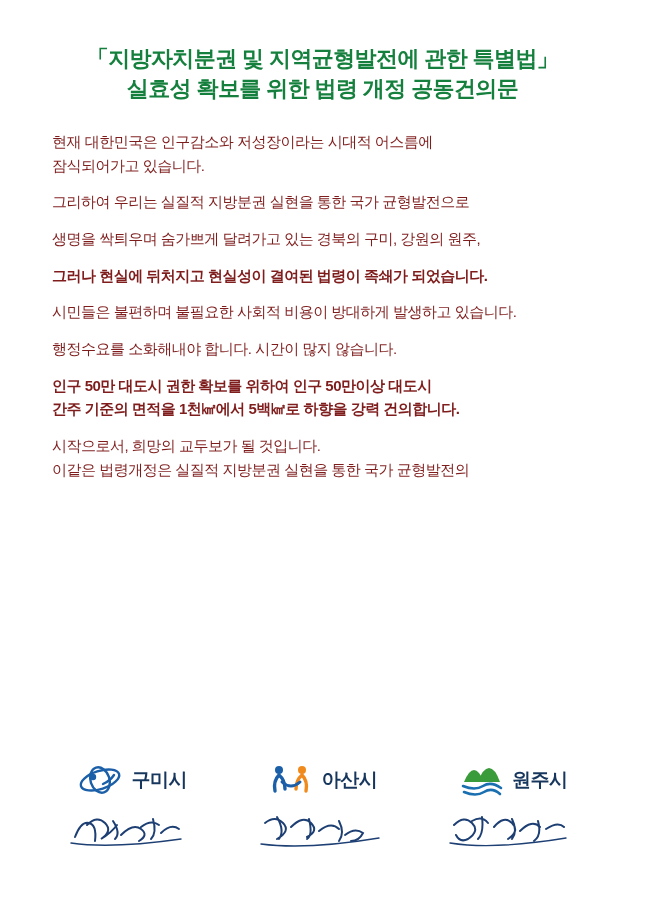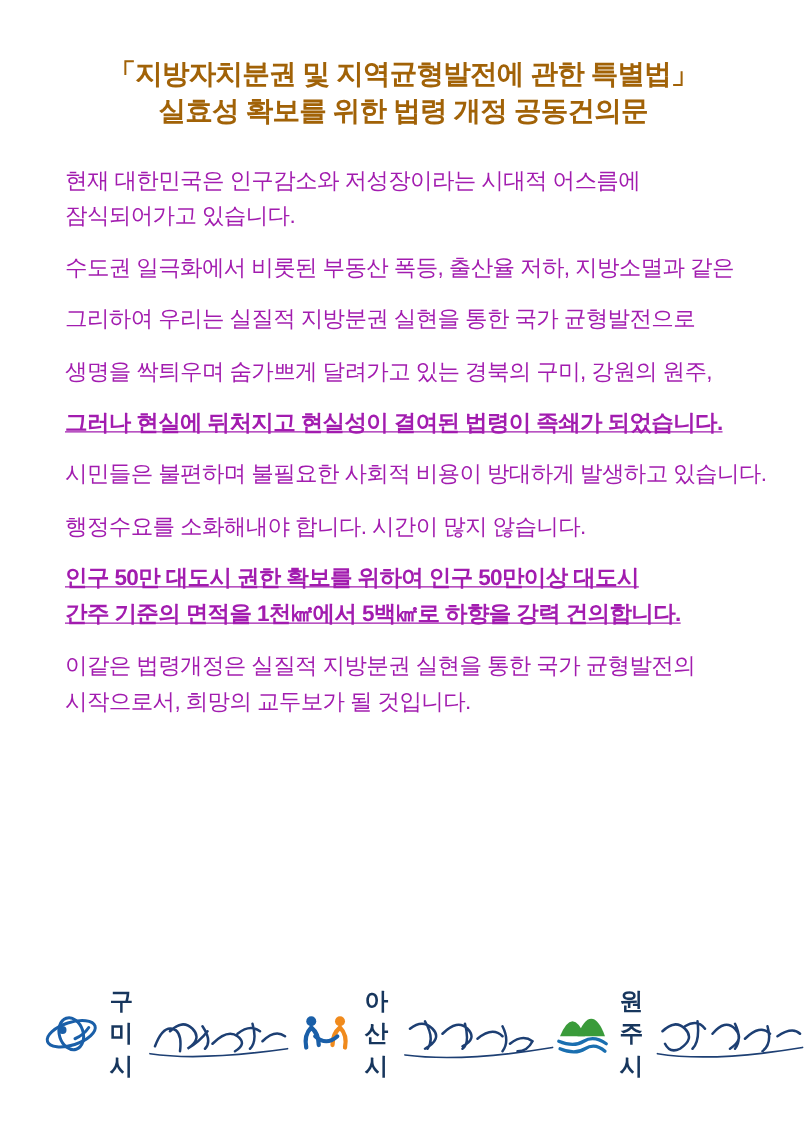--- a/index.html
+++ b/index.html
@@ -20,59 +20,58 @@
     height: 909px;
     box-sizing: border-box;
     padding: 44px 52px 0 52px;
     position: relative;
   }
   .title {
     text-align: center;
     font-size: 22px;
     font-weight: bold;
     line-height: 1.36;
-    color: #a16207;
+    color: #15803d;
     letter-spacing: -0.6px;
     margin-bottom: 26px;
   }
   .title .line {
     display: block;
     white-space: nowrap;
   }
   .body-text {
-    font-size: 18px;
+    font-size: 15px;
     line-height: 1.58;
-    color: #a21caf;
+    color: #7f1d1d;
     letter-spacing: -0.5px;
   }
   .para {
     margin: 0 0 13px 0;
   }
   .para .line {
     display: block;
     white-space: nowrap;
   }
   .para.bold {
     font-weight: bold;
-    text-decoration: underline;
   }
   .logos {
     position: absolute;
     left: 0;
     right: 0;
     bottom: 58px;
     display: flex;
     justify-content: center;
     align-items: flex-start;
     gap: 34px;
     padding: 0 54px;
   }
   .logo-block {
     display: flex;
-    flex-direction: row;
+    flex-direction: column;
     align-items: center;
     width: 170px;
   }
   .logo-row {
     display: flex;
     align-items: center;
     justify-content: center;
     gap: 8px;
     height: 46px;
   }
@@ -109,21 +108,20 @@
   </div>
 
   <div class="body-text">
 
     <p class="para">
       <span class="line">현재 대한민국은 인구감소와 저성장이라는 시대적 어스름에</span>
       <span class="line">잠식되어가고 있습니다.</span>
     </p>
 
     <p class="para">
-      <span class="line">수도권 일극화에서 비롯된 부동산 폭등, 출산율 저하, 지방소멸과 같은</span>
     </p>
 
     <p class="para">
       <span class="line">그리하여 우리는 실질적 지방분권 실현을 통한 국가 균형발전으로</span>
     </p>
 
 
     <p class="para">
       <span class="line">생명을 싹틔우며 숨가쁘게 달려가고 있는 경북의 구미, 강원의 원주,</span>
     </p>
@@ -140,22 +138,22 @@
     <p class="para">
       <span class="line">행정수요를 소화해내야 합니다. 시간이 많지 않습니다.</span>
     </p>
 
     <p class="para bold">
       <span class="line">인구 50만 대도시 권한 확보를 위하여 인구 50만이상 대도시</span>
       <span class="line">간주 기준의 면적을 1천㎢에서 5백㎢로 하향을 강력 건의합니다.</span>
     </p>
 
     <p class="para">
+      <span class="line">시작으로서, 희망의 교두보가 될 것입니다.</span>
       <span class="line">이같은 법령개정은 실질적 지방분권 실현을 통한 국가 균형발전의</span>
-      <span class="line">시작으로서, 희망의 교두보가 될 것입니다.</span>
     </p>
 
   </div>
 
   <div class="logos">
 
     <div class="logo-block">
       <div class="logo-row">
         <span class="mark mark-gumi">
           <svg width="46" height="40" viewBox="0 0 46 40">

